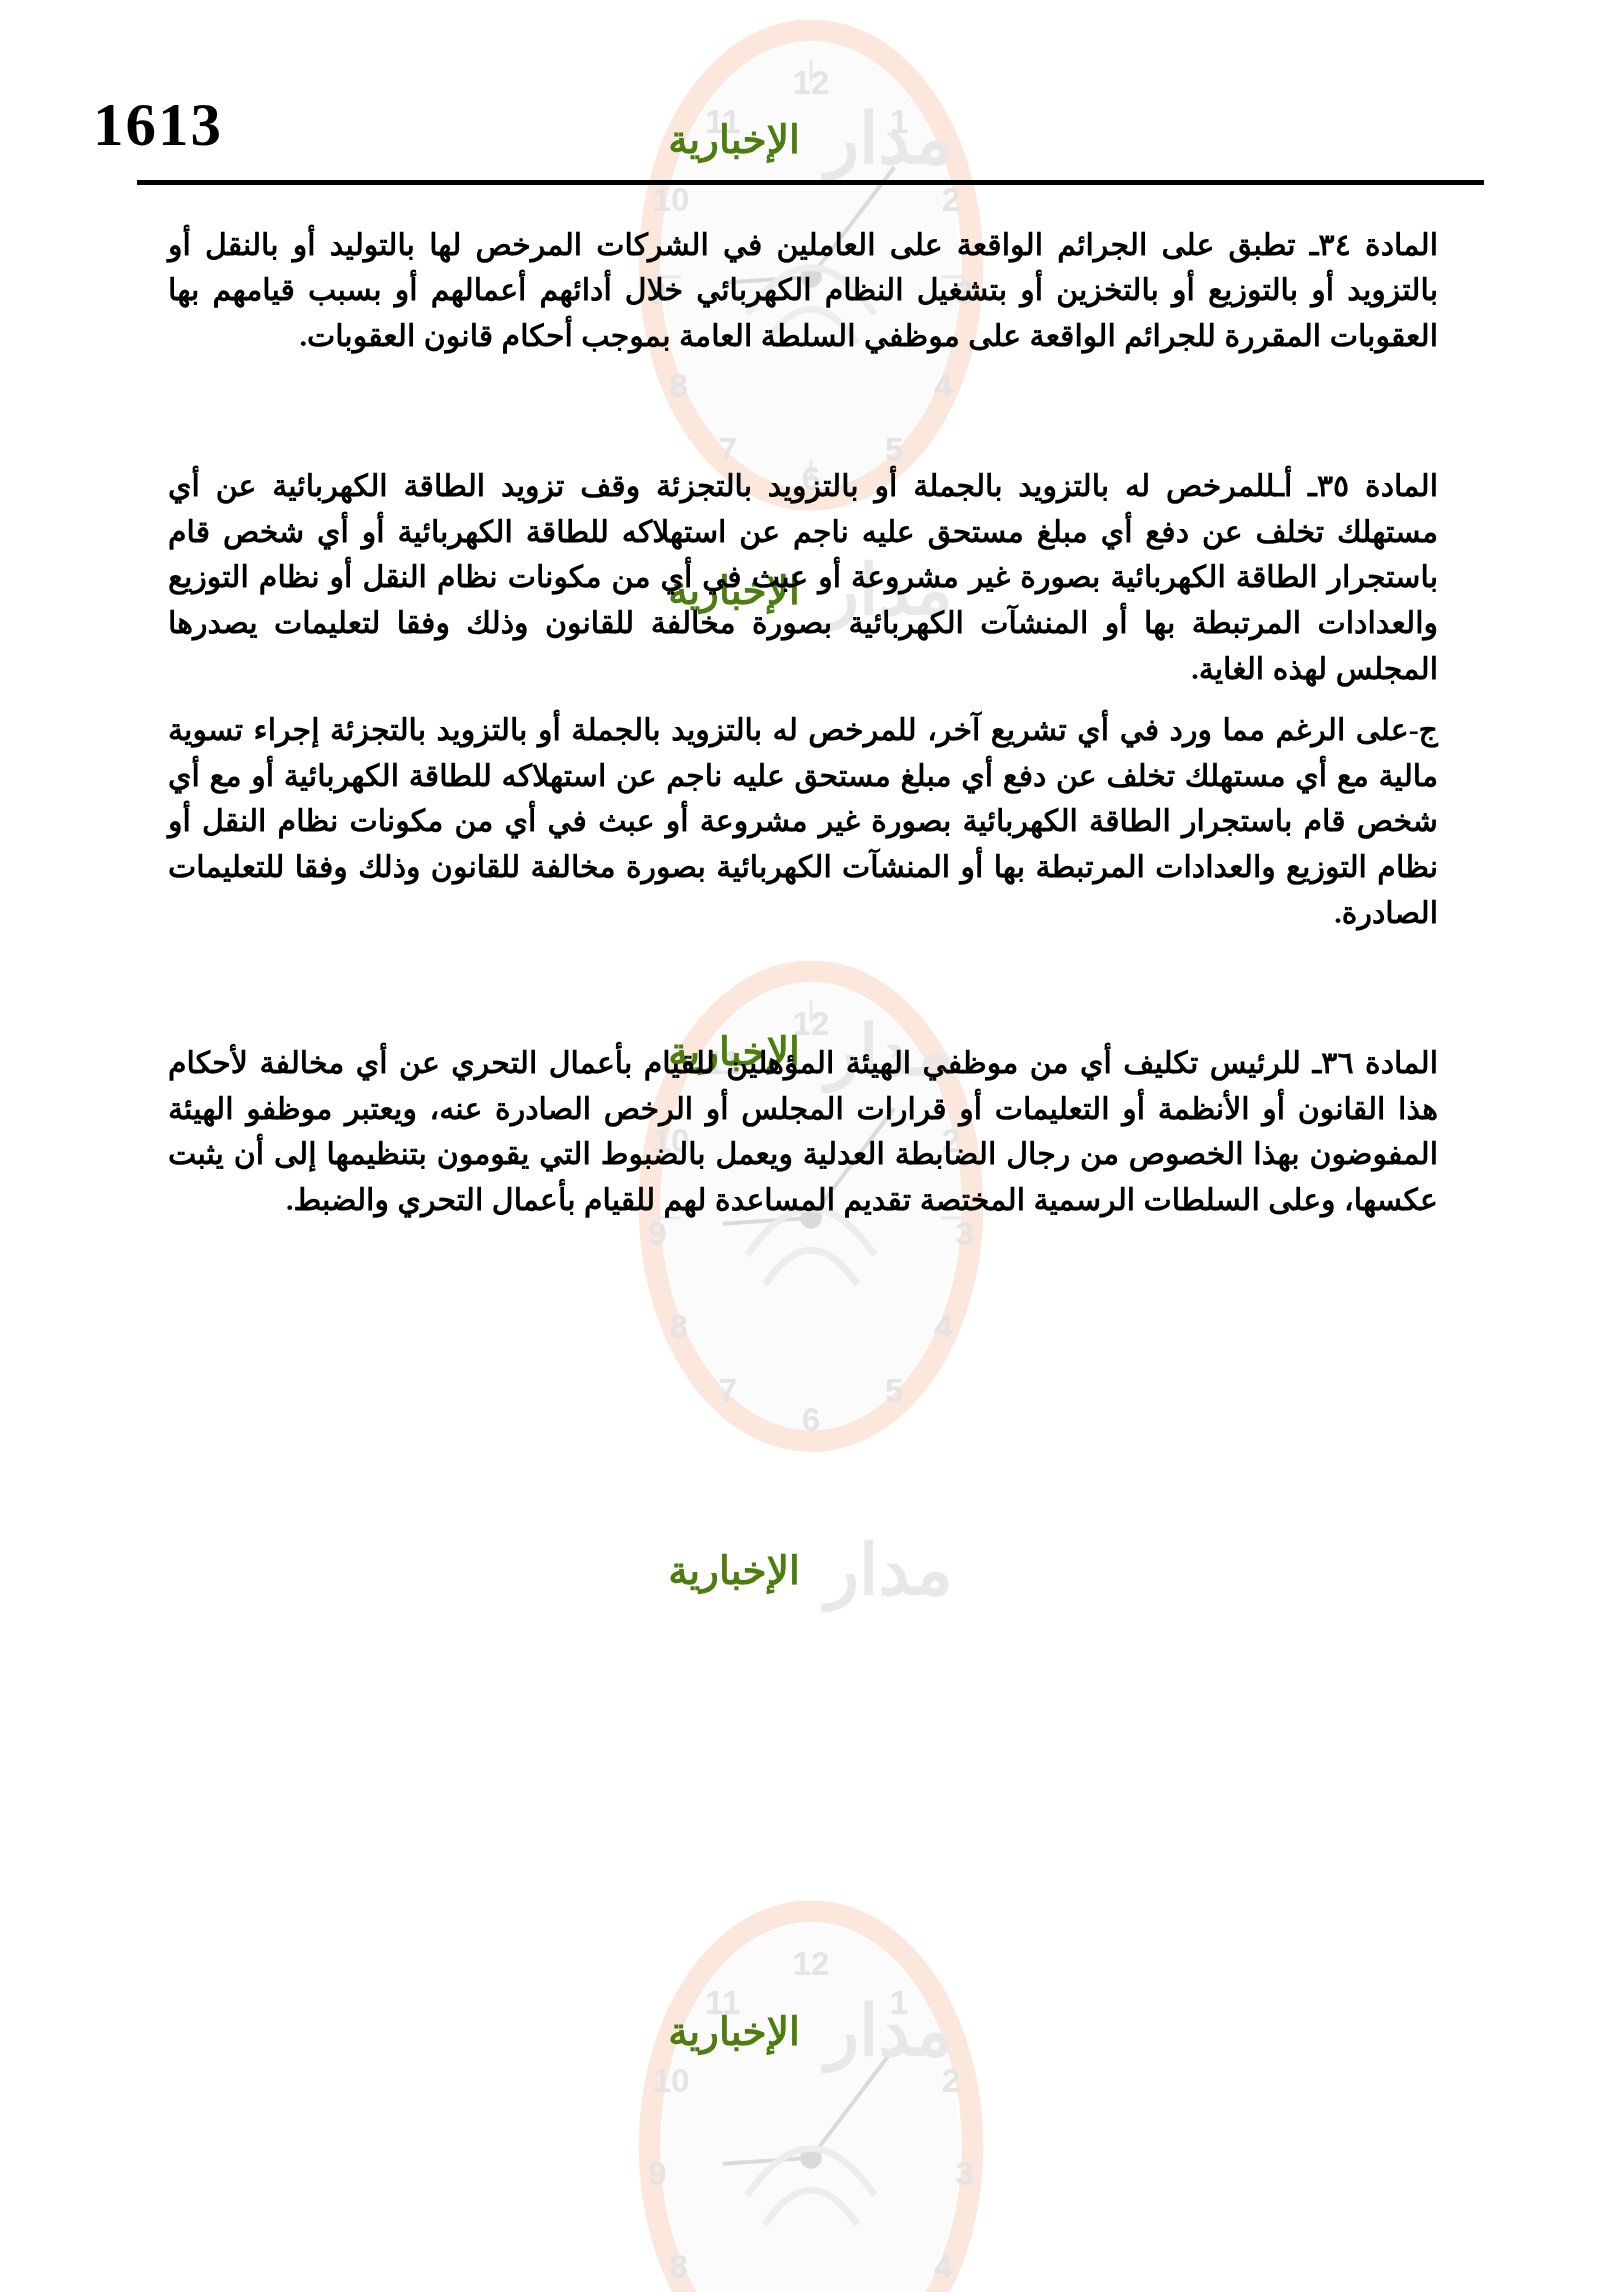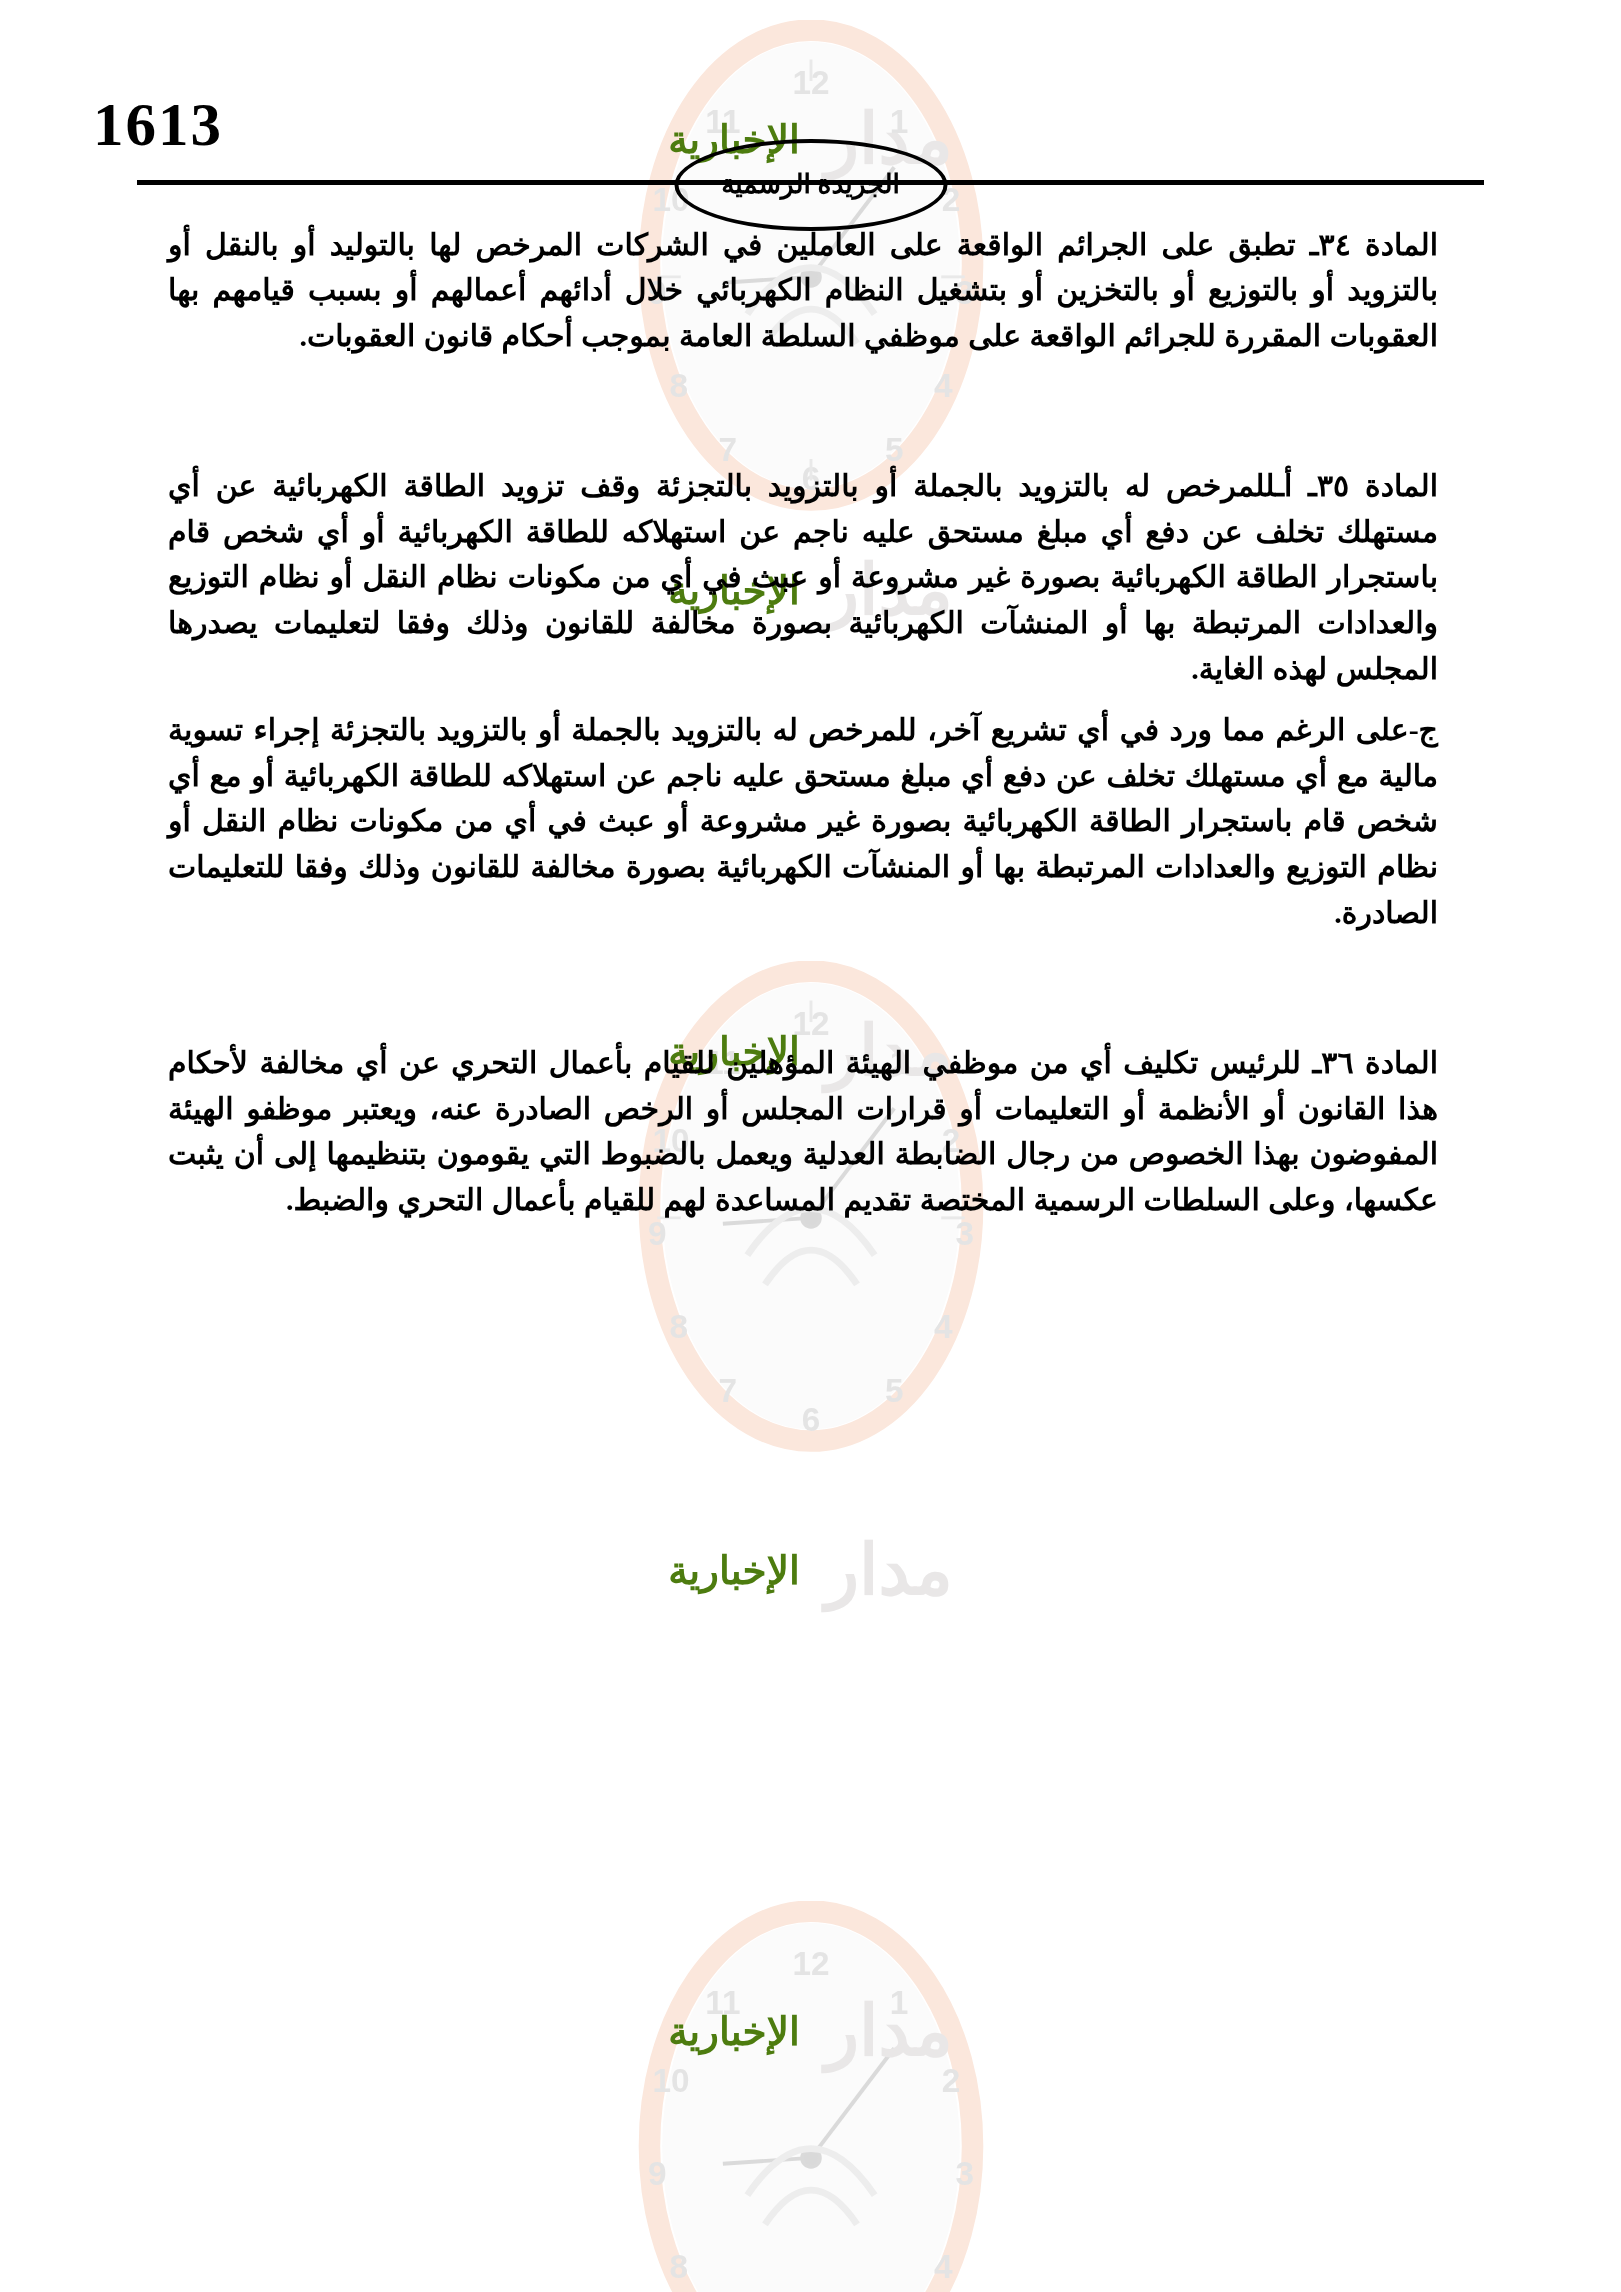--- a/index.html
+++ b/index.html
@@ -276,23 +276,20 @@
     </div>
     <div class="wm-text wm-text-5">
       <span class="wm-main">مدار</span>
       <span class="wm-sub">الإخبارية</span>
     </div>
   </div>
 
   <div class="header">
     <div class="page-number">1613</div>
     <div class="header-rule"></div>
-    <div class="gazette-badge">
-      <span>الجريدة الرسمية</span>
-    </div>
   </div>
 
   <div class="content">
 
     <div class="article">
       <p class="last-line-right">المادة ٣٤ـ تطبق على الجرائم الواقعة على العاملين في الشركات المرخص لها بالتوليد أو بالنقل أو بالتزويد أو بالتوزيع أو بالتخزين أو بتشغيل النظام الكهربائي خلال أدائهم أعمالهم أو بسبب قيامهم بها العقوبات المقررة للجرائم الواقعة على موظفي السلطة العامة بموجب أحكام قانون العقوبات.</p>
     </div>
 
     <div class="gap-lg"></div>
 

